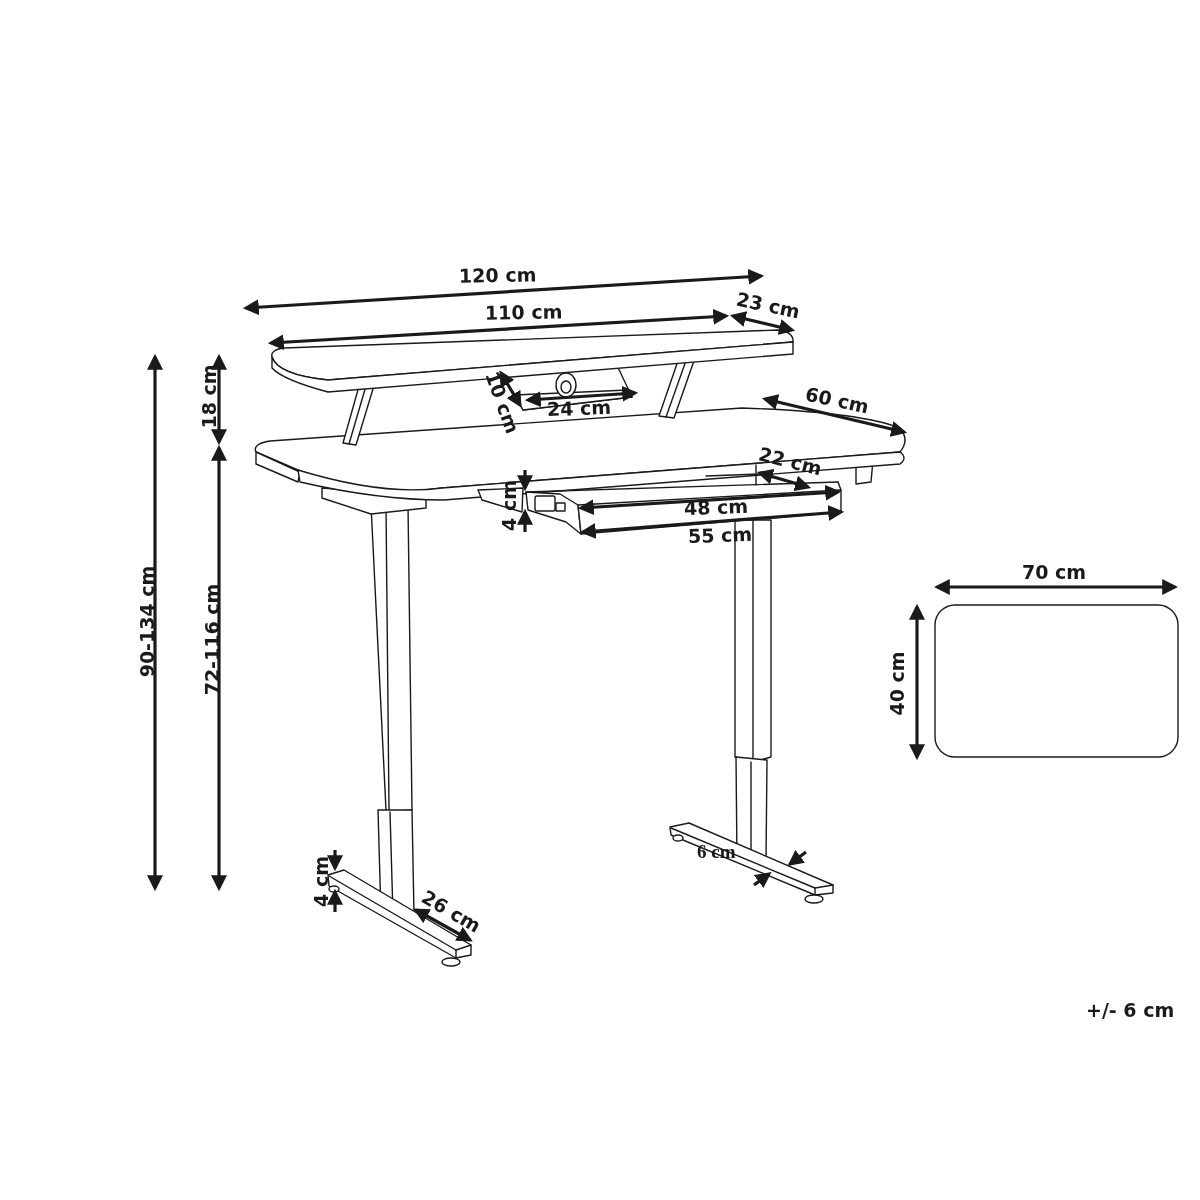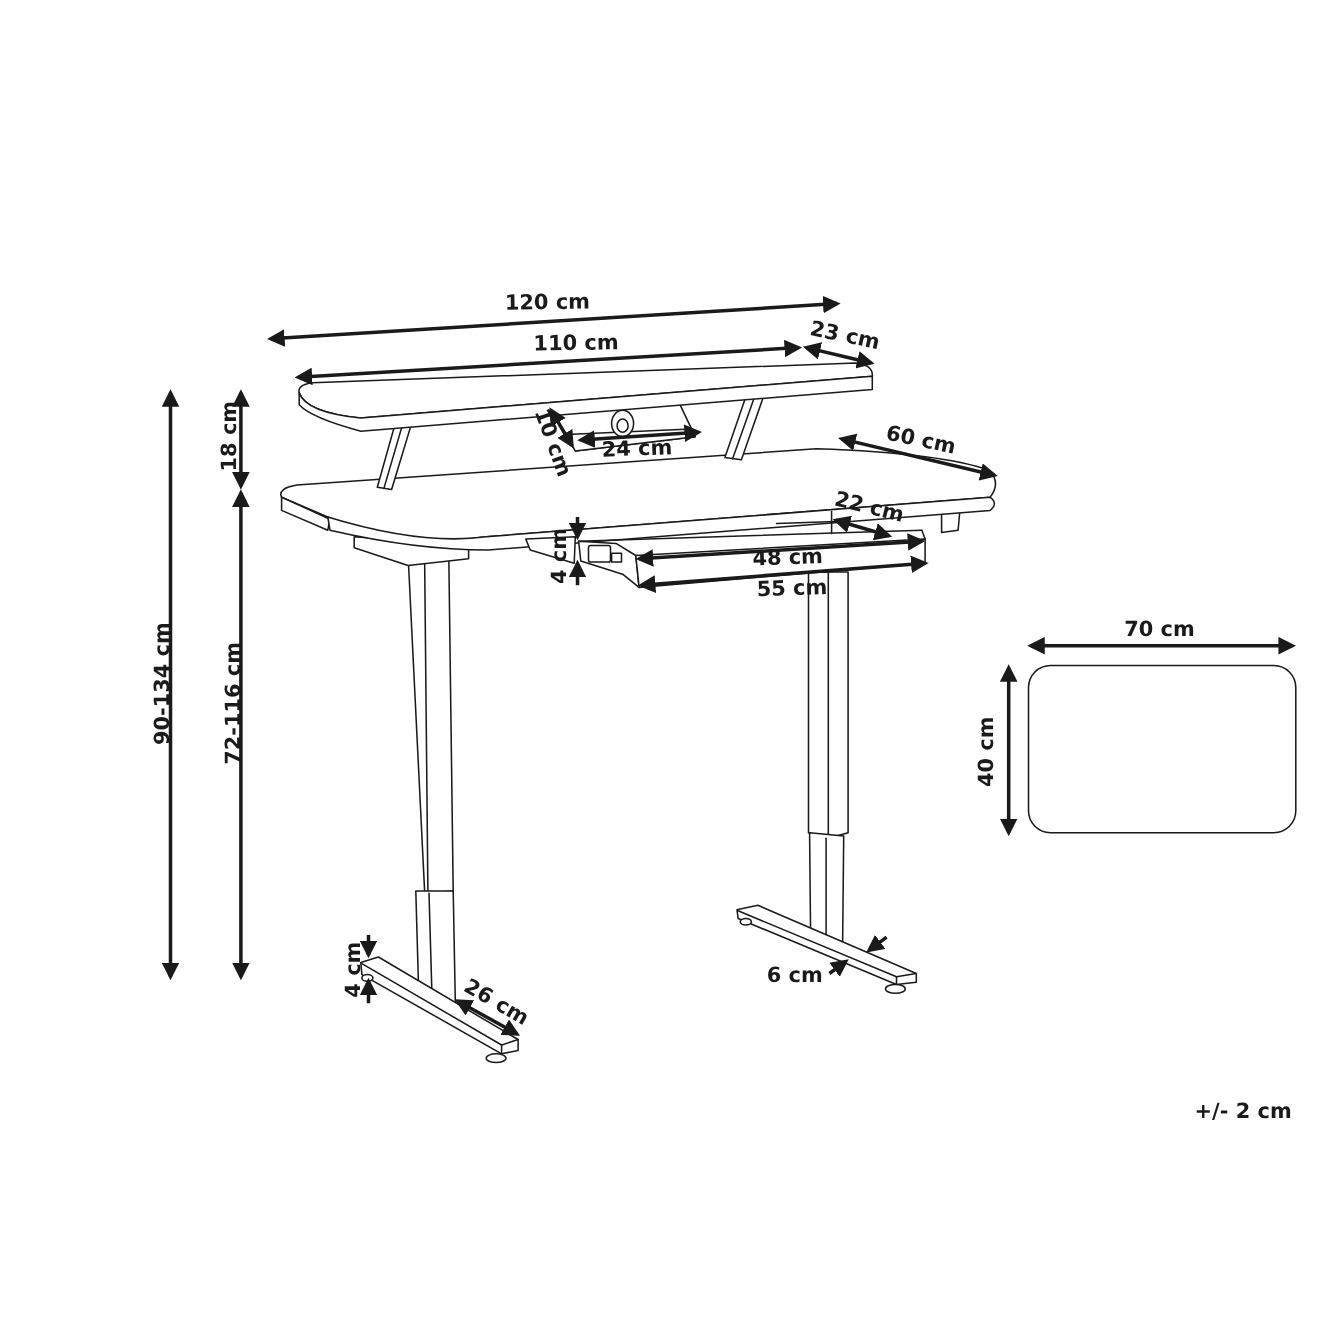--- a/index.html
+++ b/index.html
@@ -138,18 +138,18 @@
 <div class="lbl" style="left:767px;top:391px;transform:rotate(12deg);">60 cm</div>
 <div class="lbl" style="left:720px;top:452px;transform:rotate(14deg);">22 cm</div>
 <div class="lbl" style="left:446px;top:496px;transform:rotate(-90deg);">4 cm</div>
 <div class="lbl" style="left:646px;top:498px;transform:rotate(-2deg);">48 cm</div>
 <div class="lbl" style="left:650px;top:526px;transform:rotate(-2deg);">55 cm</div>
 <div class="lbl" style="left:54px;top:612px;transform:rotate(-90deg);">90-134 cm</div>
 <div class="lbl" style="left:119px;top:630px;transform:rotate(-90deg);">72-116 cm</div>
 <div class="lbl" style="left:139px;top:387px;transform:rotate(-90deg);">18 cm</div>
 <div class="lbl" style="left:258px;top:872px;transform:rotate(-90deg);">4 cm</div>
 <div class="lbl" style="left:381px;top:902px;transform:rotate(30deg);">26 cm</div>
-<div class="lbl" style="left:659px;top:878px;">6 cm</div>
+<div class="lbl" style="left:659px;top:842px;font-family:Liberation Serif, serif;">6 cm</div>
 <div class="lbl" style="left:984px;top:563px;">70 cm</div>
 <div class="lbl" style="left:827px;top:674px;transform:rotate(-90deg);">40 cm</div>
-<div class="lbl" style="left:1048px;top:1001px;">+/- 2 cm</div>
+<div class="lbl" style="left:1048px;top:1001px;">+/- 6 cm</div>
 
 </div>
 
 </body></html>

